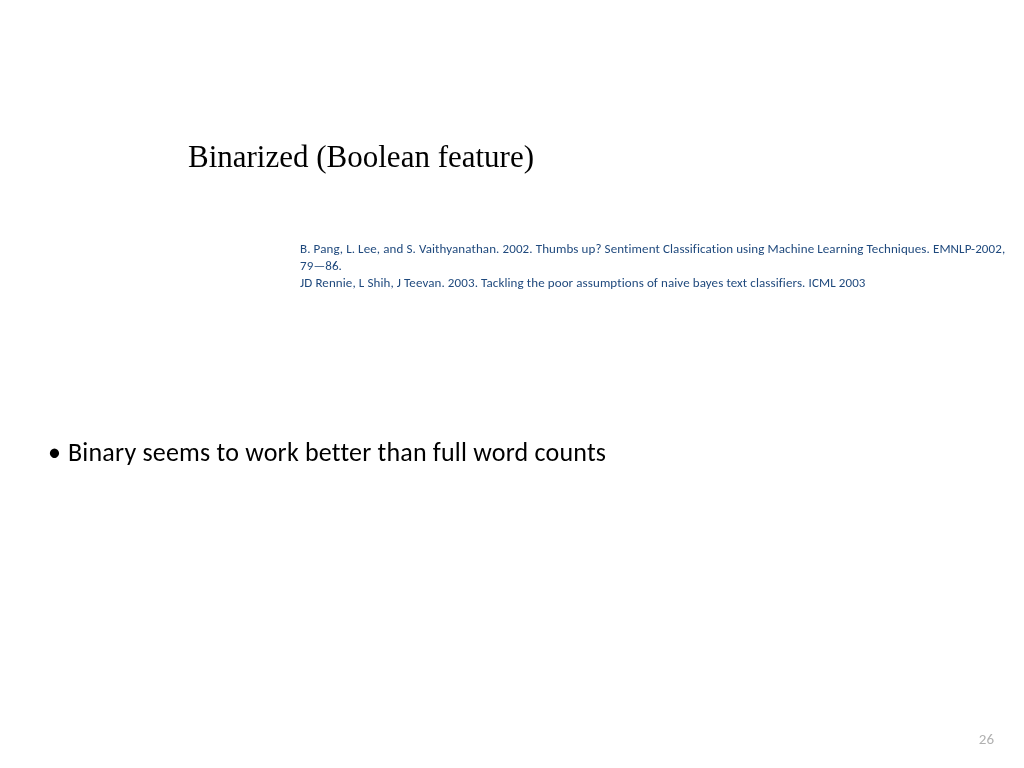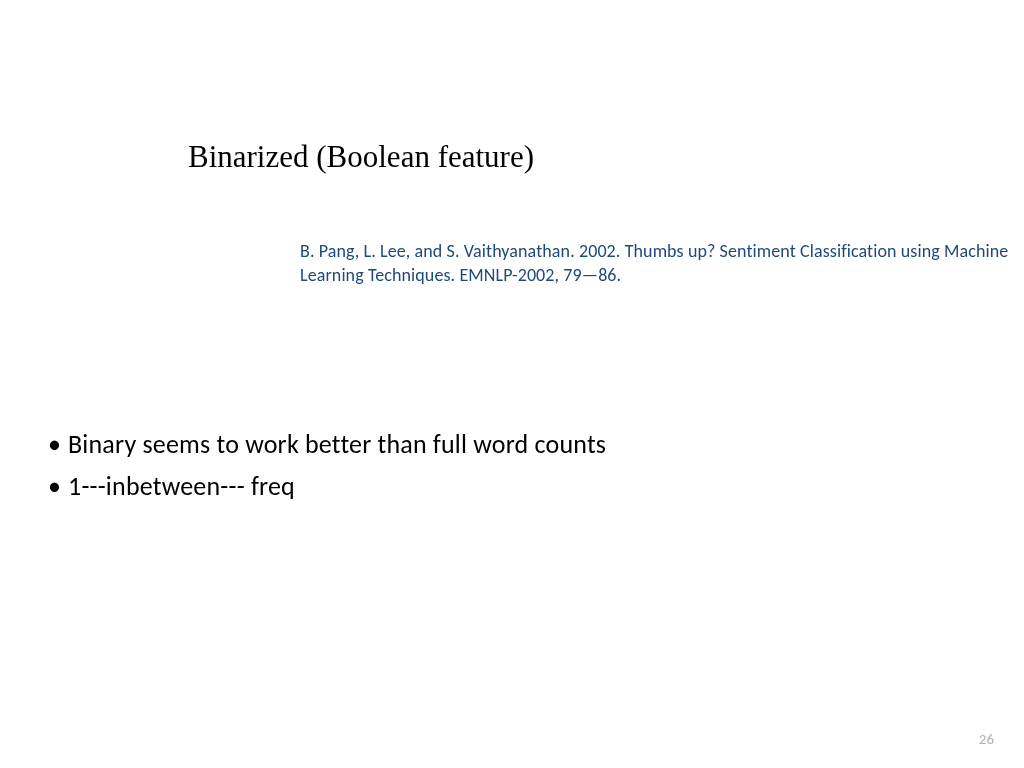--- a/index.html
+++ b/index.html
@@ -23,37 +23,38 @@
       font-size: 31px;
       color: #000000;
       line-height: 1.25;
     }
     .references-block {
       position: absolute;
       left: 300px;
       top: 240px;
       width: 714px;
       color: #1f497d;
-      font-size: 18px;
+      font-size: 13px;
       line-height: 1.32;
       letter-spacing: 0.1px;
     }
     .bullets {
       position: absolute;
       left: 48px;
       top: 424px;
       font-size: 26px;
       color: #000000;
       line-height: 1.6;
       letter-spacing: 0.2px;
     }
     .bullets li {
       list-style: none;
       position: relative;
       padding-left: 20px;
+      margin-top: 8px;
     }
     .bullets li::before {
       content: "•";
       position: absolute;
       left: 0;
       top: 0;
     }
     .italic {
       font-style: italic;
     }
@@ -68,20 +69,20 @@
   </style>
 </head>
 <body>
 
 <div class="title-block">
   <div>Binarized (Boolean feature)</div>
 </div>
 
 <div class="references-block">
   <div>B. Pang, L. Lee, and S. Vaithyanathan.  2002.  Thumbs up? Sentiment Classification using Machine Learning Techniques. EMNLP-2002, 79—86.</div>
+  <div>JD Rennie, L Shih, J Teevan. 2003. Tackling the poor assumptions of naive bayes text classifiers. ICML 2003</div>
 </div>
 
 <ul class="bullets">
   <li>Binary seems to work better than full word counts</li>
-  <li>1---inbetween--- freq</li>
 </ul>
 
 <div class="page-number">26</div>
 
 </body></html>

